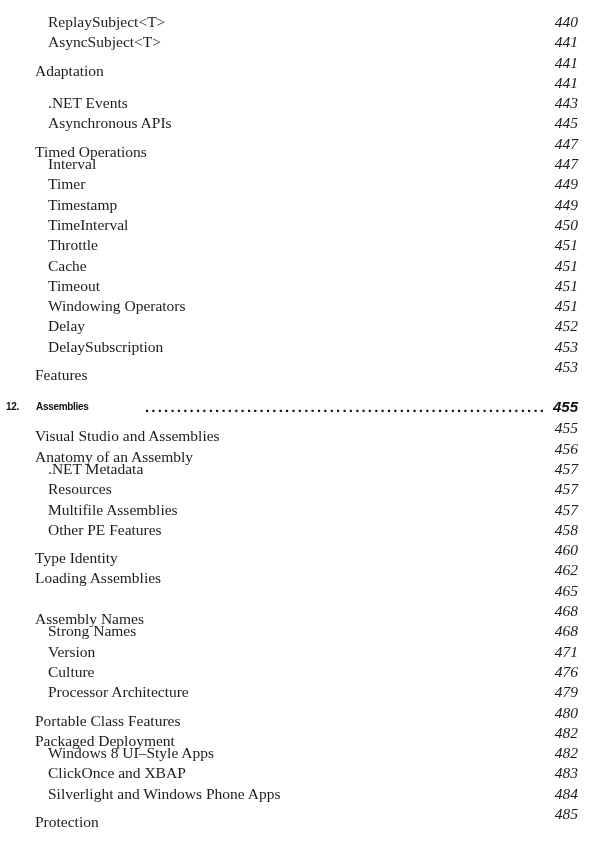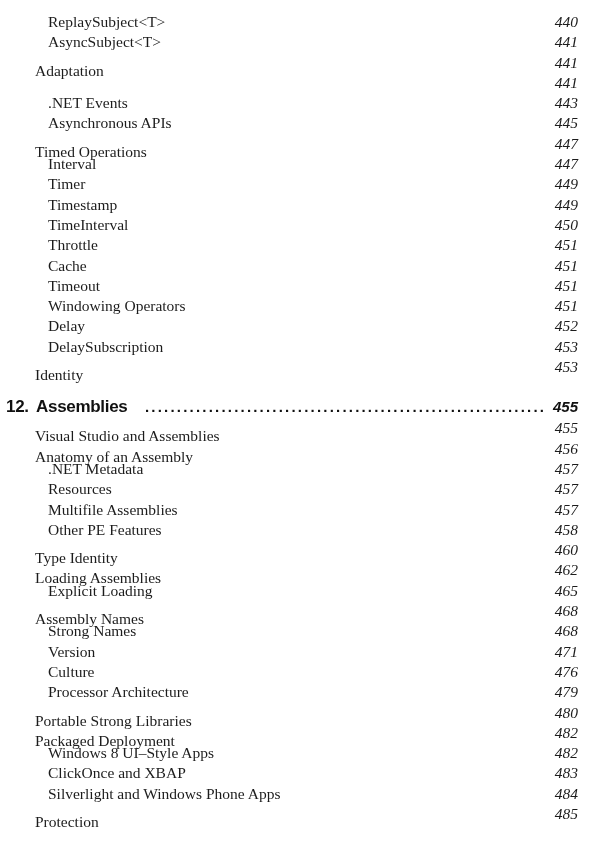--- a/index.html
+++ b/index.html
@@ -43,21 +43,21 @@
     .lvl2 .title { left: 48px; }
     .chapter {
       margin-top: 19px;
       height: 22px;
       line-height: 22px;
     }
     .chapter .title {
       left: 6px;
       font-family: "Liberation Sans", "DejaVu Sans", sans-serif;
       font-weight: bold;
-      font-size: 17px;
+      font-size: 10px;
       letter-spacing: -0.3px;
       color: #111;
     }
     .chapter .num {
       display: inline-block;
       width: 30px;
     }
     .chapter .dots {
       position: absolute;
       left: 145px;
@@ -143,21 +143,21 @@
       </div>
       <div class="row lvl2">
         <span class="title">Delay</span>
         <span class="page">452</span>
       </div>
       <div class="row lvl2">
         <span class="title">DelaySubscription</span>
         <span class="page">453</span>
       </div>
       <div class="row lvl1">
-        <span class="title">Identity</span>
+        <span class="title">Features</span>
         <span class="page">453</span>
       </div>
     </div>
 
   <div class="row chapter">
     <span class="title"><span class="num">12.</span><span>Assemblies</span></span>
     <span class="dots">................................................................................</span>
     <span class="page">455</span>
   </div>
 
@@ -188,21 +188,20 @@
       </div>
       <div class="row lvl1">
         <span class="title">Type Identity</span>
         <span class="page">460</span>
       </div>
       <div class="row lvl1">
         <span class="title">Loading Assemblies</span>
         <span class="page">462</span>
       </div>
       <div class="row lvl2">
-        <span class="title">Explicit Loading</span>
         <span class="page">465</span>
       </div>
       <div class="row lvl1">
         <span class="title">Assembly Names</span>
         <span class="page">468</span>
       </div>
       <div class="row lvl2">
         <span class="title">Strong Names</span>
         <span class="page">468</span>
       </div>
@@ -212,21 +211,21 @@
       </div>
       <div class="row lvl2">
         <span class="title">Culture</span>
         <span class="page">476</span>
       </div>
       <div class="row lvl2">
         <span class="title">Processor Architecture</span>
         <span class="page">479</span>
       </div>
       <div class="row lvl1">
-        <span class="title">Portable Strong Libraries</span>
+        <span class="title">Portable Class Features</span>
         <span class="page">480</span>
       </div>
       <div class="row lvl1">
         <span class="title">Packaged Deployment</span>
         <span class="page">482</span>
       </div>
       <div class="row lvl2">
         <span class="title">Windows 8 UI–Style Apps</span>
         <span class="page">482</span>
       </div>

